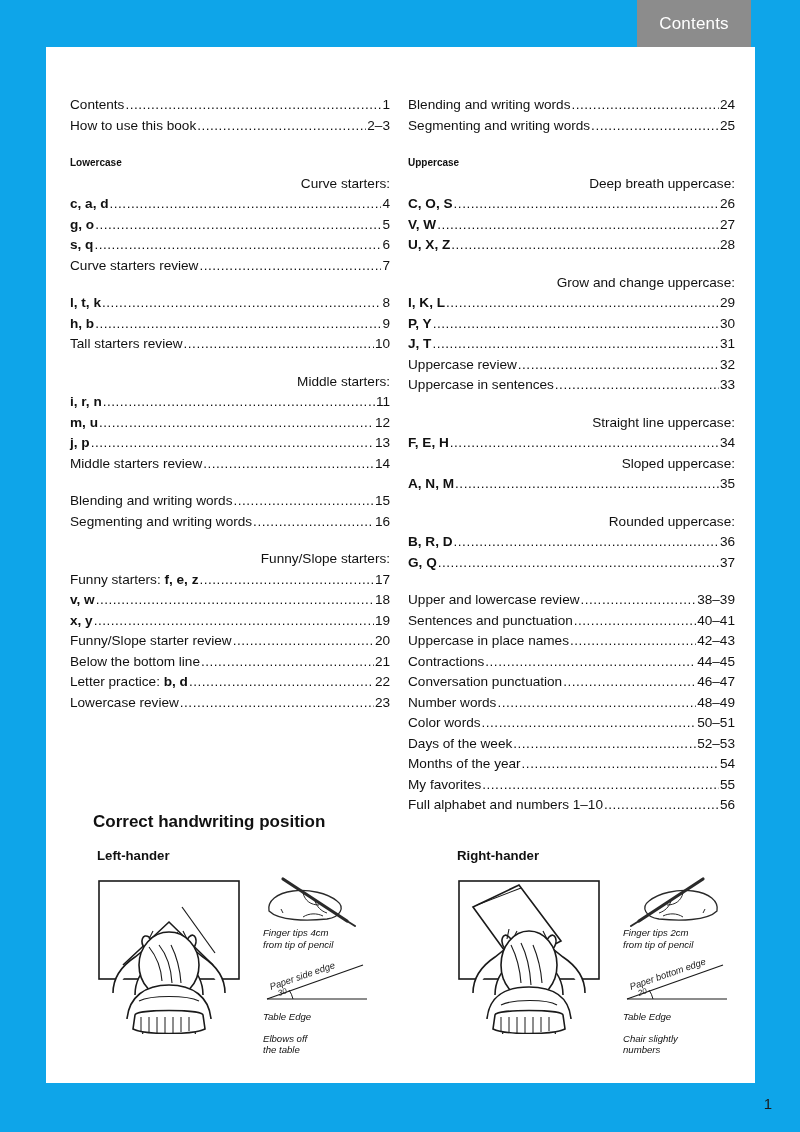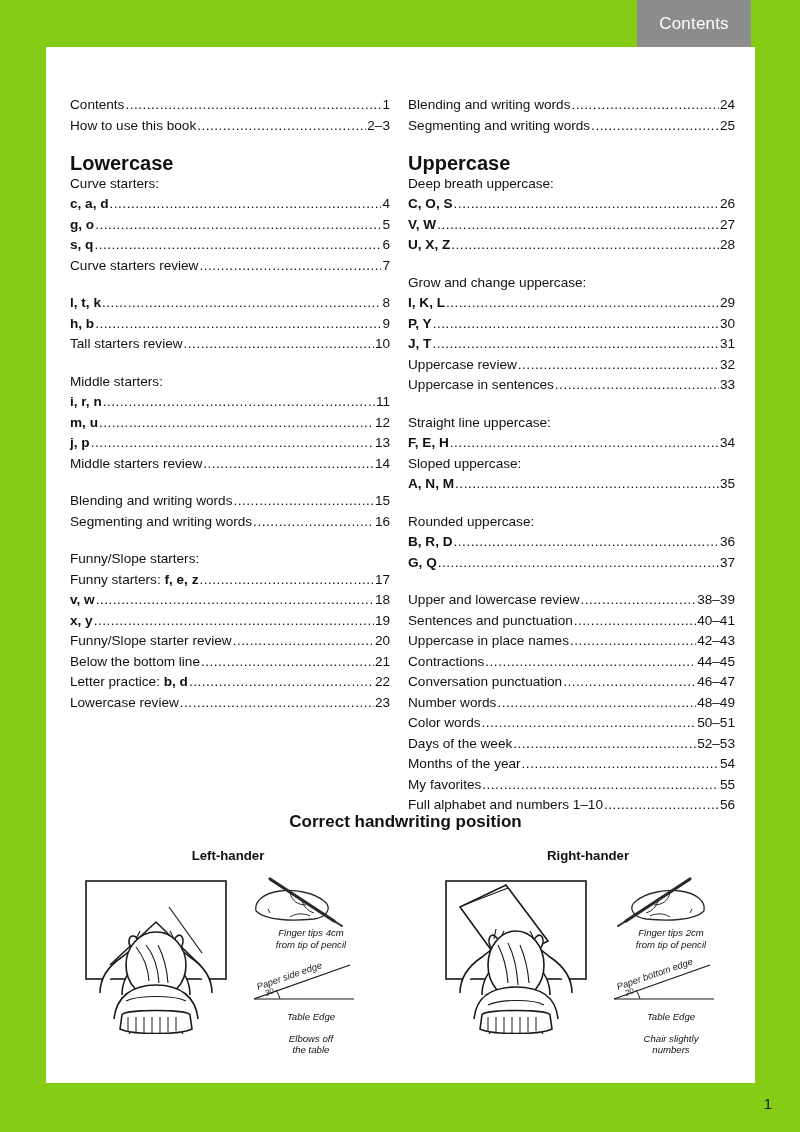--- a/index.html
+++ b/index.html
@@ -10,21 +10,21 @@
   body {
     width: 800px;
     height: 1132px;
     position: relative;
     font-family: "Liberation Sans", sans-serif;
     overflow: hidden;
   }
   #page-root {
     position: absolute;
     inset: 0;
-    background: #84cc16;
+    background: #0ea5e9;
   }
   .tab-contents {
     position: absolute;
     left: 637px;
     top: 0;
     width: 114px;
     height: 48px;
     background: #8c8c8c;
     color: #ffffff;
     font-size: 17px;
@@ -60,31 +60,32 @@
     display: flex;
     gap: 18px;
   }
   .toc-col { width: 320px; }
   .toc-col.right { width: 327px; }
 
   .grp { margin: 0; }
   .grp + .grp { margin-top: 17px; }
 
   .hdr {
-    font-size: 20px;
+    font-size: 10px;
     font-weight: bold;
     color: #111;
     line-height: 20.5px;
     white-space: nowrap;
   }
   .sub {
     font-size: 13.6px;
     color: #111;
     line-height: 20.5px;
     white-space: nowrap;
+    text-align: right;
   }
   .row {
     display: flex;
     align-items: baseline;
     font-size: 13.6px;
     color: #111;
     line-height: 20.5px;
     white-space: nowrap;
   }
   .row .lbl { flex: 0 0 auto; }
@@ -101,24 +102,23 @@
   }
   .row .pg {
     flex: 0 0 auto;
     text-align: right;
     color: #111;
   }
 
   
   .hw {
     position: absolute;
-    left: 24px;
+    left: 37px;
     top: 765px;
     width: 661px;
-    text-align: center;
   }
   .hw-title {
     font-size: 17px;
     font-weight: bold;
     color: #111;
     margin: 0 0 16px 10px;
   }
   .hw-cols {
     display: flex;
     gap: 58px;

